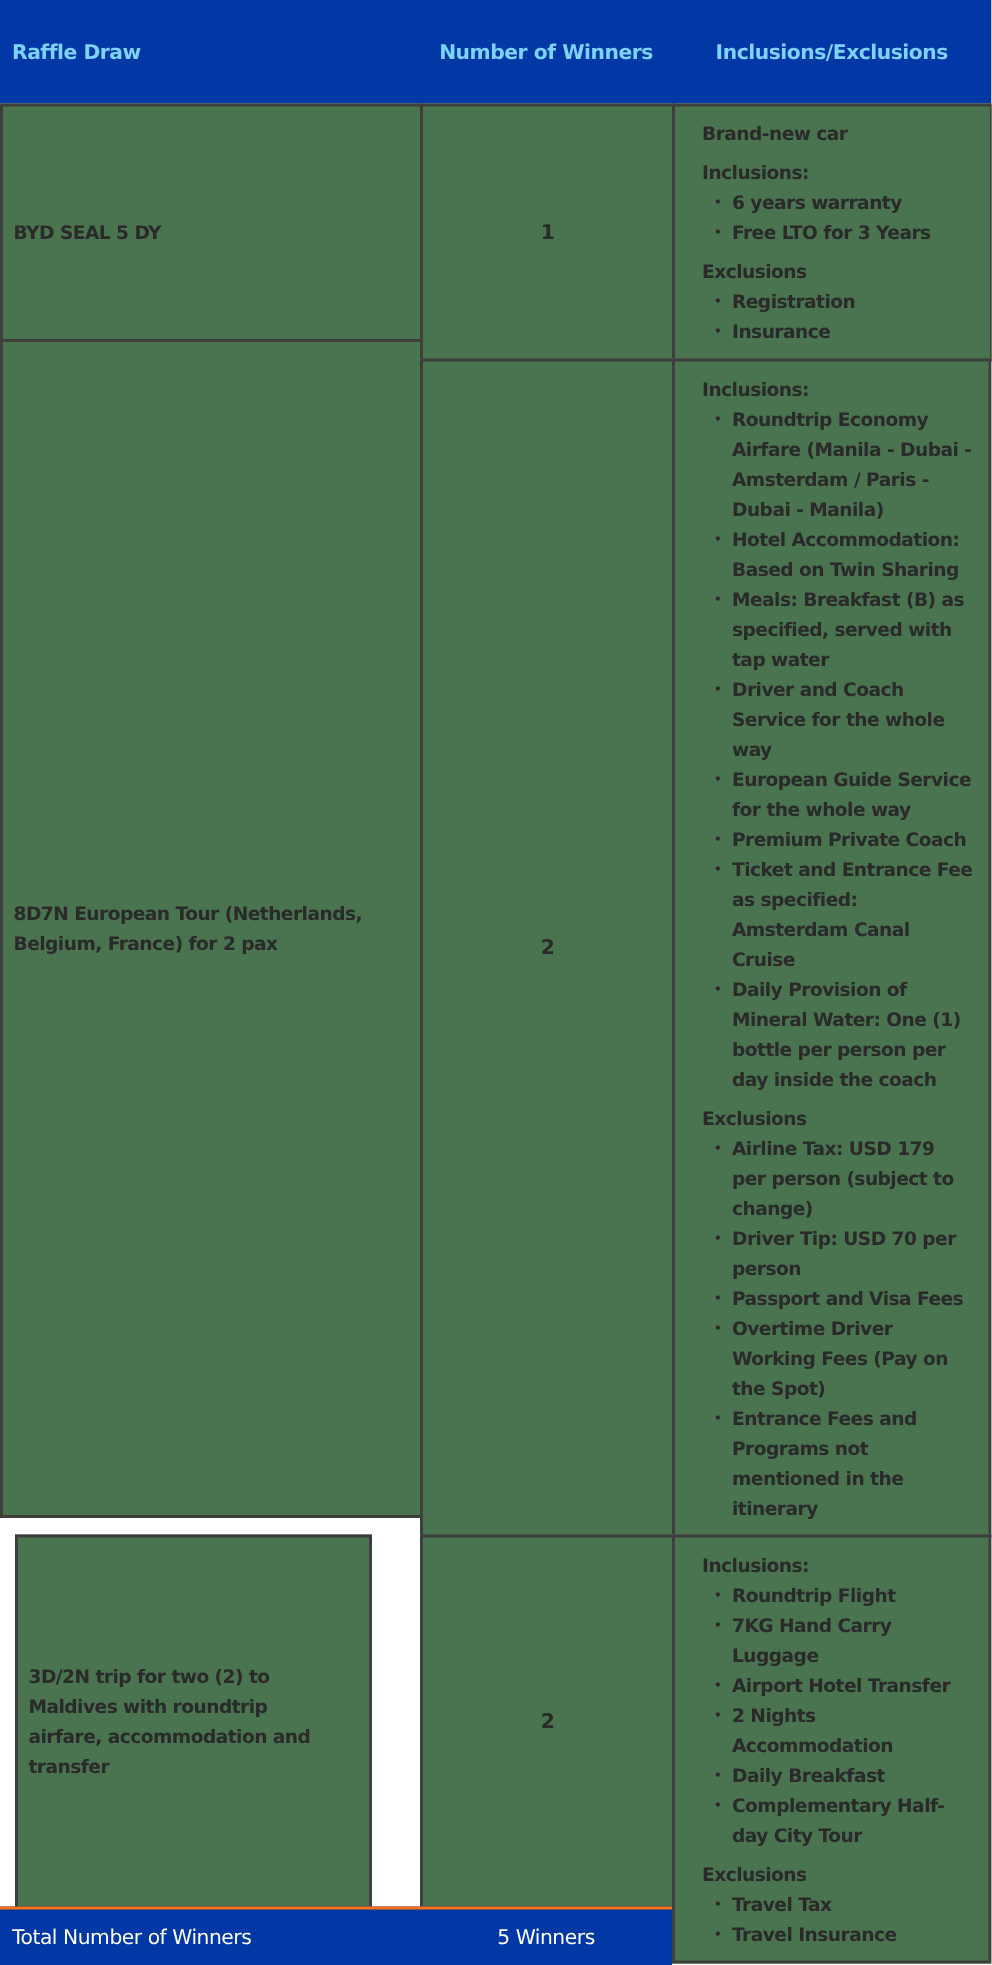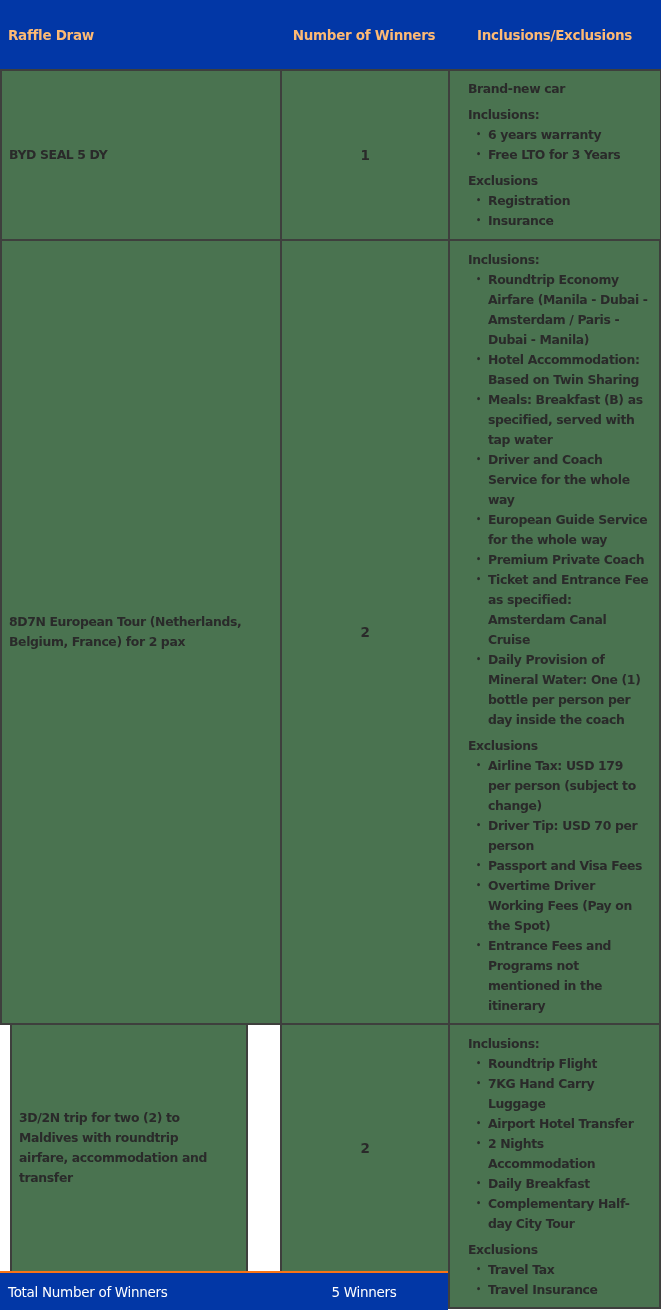--- a/index.html
+++ b/index.html
@@ -1,19 +1,19 @@
 <!DOCTYPE html>
 <html><head>
 <meta charset="utf-8">
 <style>
   html, body { margin:0; padding:0; }
   body { width:661px; height:1310px; background:#ffffff; font-family:"DejaVu Sans", sans-serif; position:relative; overflow:hidden; }
   .tbl { position:absolute; left:0; top:0; width:661px; height:1310px; }
   .hdr { position:absolute; left:0; top:0; width:661px; height:69px; background:#0237A6; }
-  .hdr-cell { position:absolute; top:0; height:69px; display:flex; align-items:center; color:#fdba74; font-size:13.5px; font-weight:bold; letter-spacing:-0.3px; }
+  .hdr-cell { position:absolute; top:0; height:69px; display:flex; align-items:center; color:#7dd3fc; font-size:13.5px; font-weight:bold; letter-spacing:-0.3px; }
   .cell { position:absolute; background:#4A7350; box-sizing:border-box; border:2px solid #3E3F3D; color:#2A2A2A; font-size:12.4px; letter-spacing:-0.35px; font-weight:bold; }
   .cell.l { display:flex; align-items:center; padding-left:7px; padding-right:34px; line-height:20px; }
   .cell.c { display:flex; align-items:center; justify-content:center; font-size:13.5px; }
   .cell.r { padding:8px 10px 0 18px; line-height:20px; }
   .sec-title { margin:0; }
   .sec-gap { height:6px; }
   ul { list-style:none; margin:0; padding:0 0 0 10px; }
   li { position:relative; padding-left:10px; }
   li::before { content:"\2022"; position:absolute; left:-2px; top:0; font-size:8px; color:#2A2A2A; }
   .foot { position:absolute; top:1271px; height:39px; background:#0237A6; color:#ffffff; font-size:13.5px; display:flex; align-items:center; letter-spacing:-0.3px; box-sizing:border-box; border-top:2px solid #f97316; }
@@ -44,21 +44,21 @@
       <li>Free LTO for 3 Years</li>
     </ul>
     <div class="sec-gap"></div>
     <div class="sec-title">Exclusions</div>
     <ul>
       <li>Registration</li>
       <li>Insurance</li>
     </ul>
   </div>
 
-  <div class="cell l" style="left:0;top:239px;width:282px;height:786px;">
+  <div class="cell l" style="left:0;top:226px;width:282px;height:786px;">
     <span>8D7N European Tour (Netherlands, Belgium, France) for 2 pax</span>
   </div>
   <div class="cell c" style="left:280px;top:239px;width:170px;height:786px;">
     <span>2</span>
   </div>
   <div class="cell r" style="left:448px;top:239px;width:213px;height:786px;padding-top:9px;">
     <div class="sec-title">Inclusions:</div>
     <ul>
       <li>Roundtrip Economy Airfare (Manila - Dubai - Amsterdam / Paris - Dubai - Manila)</li>
       <li>Hotel Accommodation: Based on Twin Sharing</li>

